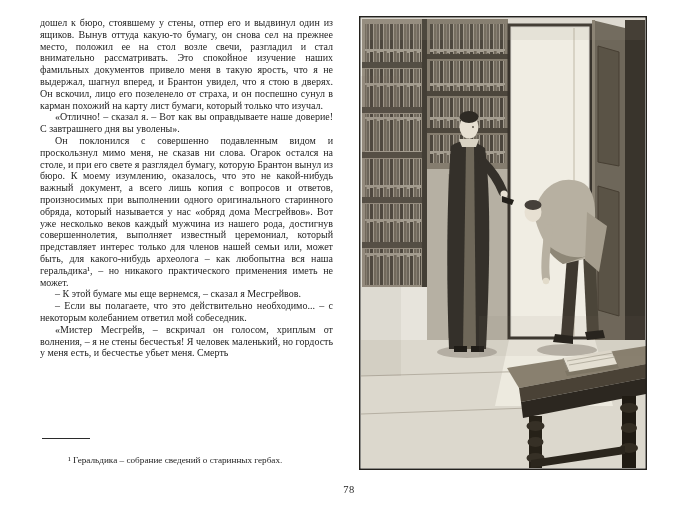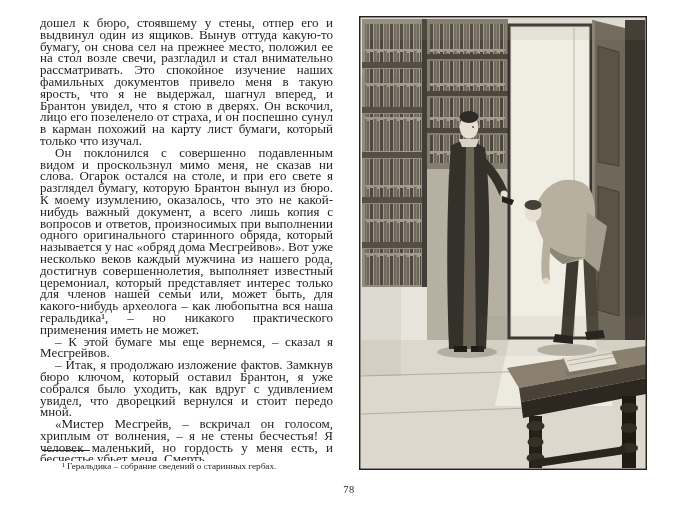--- a/index.html
+++ b/index.html
@@ -11,55 +11,56 @@
     overflow:hidden;
   }
   .spread { position:absolute; inset:0; background:#ffffff; }
 
   
   .page-left {
     position:absolute; left:40px; top:17px;
     width:293px; height:465px;
   }
   .body-text {
-    font-size:13px; line-height:11.8px;
+    font-size:10px; line-height:11.8px;
     text-align:justify;
     color:#1e1e1e;
     overflow:hidden;
     max-height:444px;
     hyphens:auto;
     -webkit-hyphens:auto;
   }
   .body-text p { margin:0; text-indent:15px; }
   .body-text p.first { text-indent:0; }
 
   .footnote-area { position:absolute; left:0; bottom:0; width:100%; }
   .fn-rule { width:48px; height:0; border-top:1px solid #2b2b2b; margin:0 0 3px 2px; }
-  .footnote { margin:10px; font-size:9.2px; line-height:10.8px; color:#1e1e1e; text-indent:12px; text-align:justify; }
+  .footnote { margin:16px; font-size:9.2px; line-height:10.8px; color:#1e1e1e; text-indent:12px; text-align:justify; }
 
   .page-number {
     position:absolute; left:0; top:484px; width:674px;
     text-align:center; font-size:10.5px; color:#1e1e1e; letter-spacing:0.5px;padding-left:12px;
   }
 
   
   .page-right { position:absolute; left:359px; top:16px; width:288px; height:454px; }
   .page-right svg { display:block; }
 </style>
 </head>
 <body>
 
 <div class="spread">
 
   <div class="page-left">
     <div class="body-text" lang="ru">
       <p class="first">дошел к бюро, стоявшему у стены, отпер его и выдвинул один из ящиков. Вынув оттуда какую-то бумагу, он снова сел на прежнее место, положил ее на стол возле свечи, разгладил и стал внимательно рассматривать. Это спокойное изучение наших фамильных документов привело меня в такую ярость, что я не выдержал, шагнул вперед, и Брантон увидел, что я стою в дверях. Он вскочил, лицо его позеленело от страха, и он поспешно сунул в карман похожий на карту лист бумаги, который только что изучал.</p>
+      <p>«Отлично! – сказал я. – Вот как вы оправдываете наше доверие! С завтрашнего дня вы уволены».</p>
       <p>Он поклонился с совершенно подавленным видом и проскользнул мимо меня, не сказав ни слова. Огарок остался на столе, и при его свете я разглядел бумагу, которую Брантон вынул из бюро. К моему изумлению, оказалось, что это не какой-нибудь важный документ, а всего лишь копия с вопросов и ответов, произносимых при выполнении одного оригинального старинного обряда, который называется у нас «обряд дома Месгрейвов». Вот уже несколько веков каждый мужчина из нашего рода, достигнув совершеннолетия, выполняет известный церемониал, который представляет интерес только для членов нашей семьи или, может быть, для какого-нибудь археолога – как любопытна вся наша геральдика¹, – но никакого практического применения иметь не может.</p>
       <p>– К этой бумаге мы еще вернемся, – сказал я Месгрейвов.</p>
-      <p>– Итак, я продолжаю изложение фактов. Замкнув бюро ключом, который оставил Брантон, я уже собрался было уходить, как вдруг с удивлением увидел, что дворецкий вернулся и стоит передо мной.</p>
+      <p>– Если вы полагаете, что это действительно необходимо... – с некоторым колебанием ответил мой собеседник.</p>
       <p>«Мистер Месгрейв, – вскричал он голосом, хриплым от волнения, – я не стены бесчестья! Я человек маленький, но гордость у меня есть, и бесчестье убьет меня. Смерть</p>
     </div>
     <div class="footnote-area">
       <div class="fn-rule"></div>
       <p class="footnote">¹ Геральдика – собрание сведений о старинных гербах.</p>
     </div>
   </div>
 
   <div class="page-right">
     <svg viewBox="0 0 288 454" width="288" height="454" role="img">

